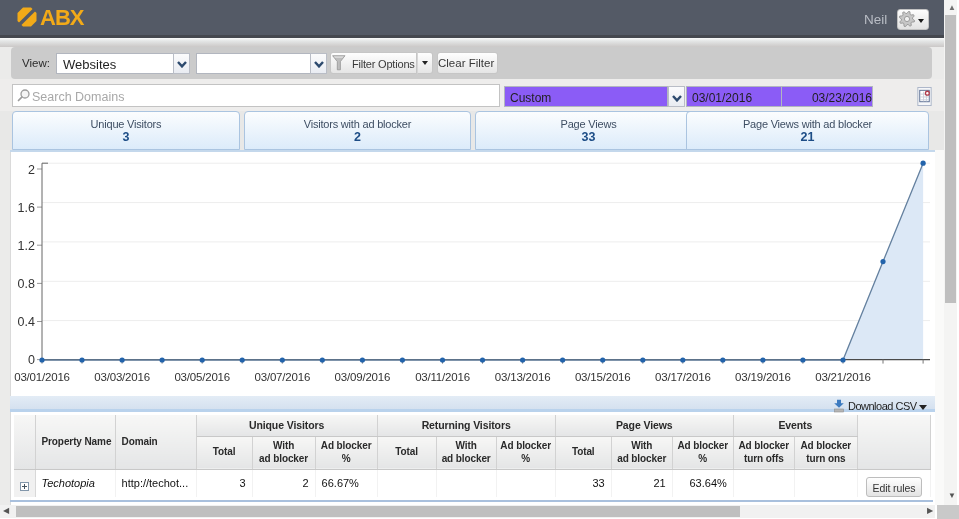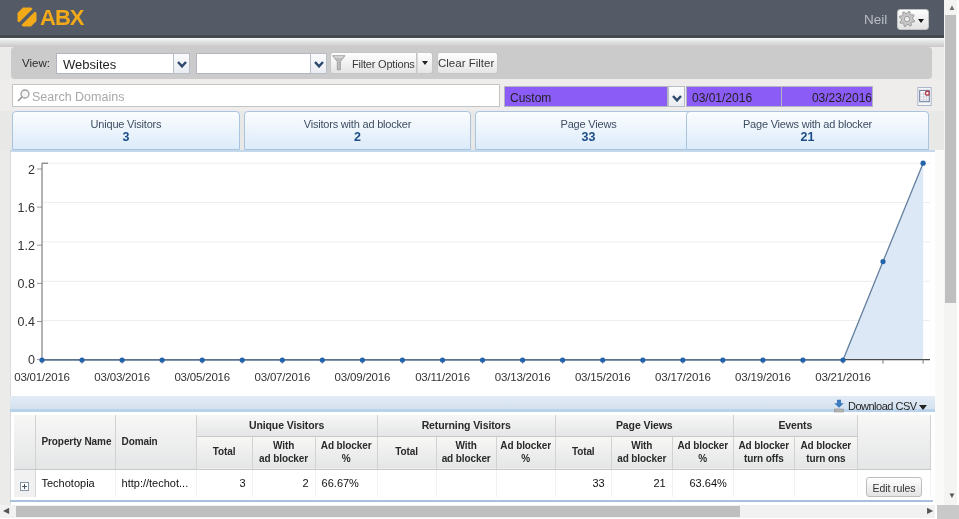--- a/index.html
+++ b/index.html
@@ -286,21 +286,21 @@
         <th>With<br>ad blocker</th>
         <th>Ad blocker<br>%</th>
     <th>Total</th>
         <th>With<br>ad blocker</th>
         <th>Ad blocker<br>%</th>
     <th>Ad blocker<br>turn offs</th>
         <th>Ad blocker<br>turn ons</th>
   </tr>
   <tr style="height:28px">
     <td style="background:#f1f1f1;border-right:1px solid #d8d8d8;"></td>
-    <td style="">Techotopia</td>
+    <td style="font-style:italic;">Techotopia</td>
     <td class="lnk" style="padding-left:6px;">http://techot...</td>
     <td style="text-align:right">3</td>
     <td style="text-align:right">2</td>
     <td style="">66.67%</td>
     <td></td>
         <td></td>
         <td></td>
     <td style="text-align:right">33</td>
     <td style="text-align:right">21</td>
     <td style="text-align:right">63.64%</td>

